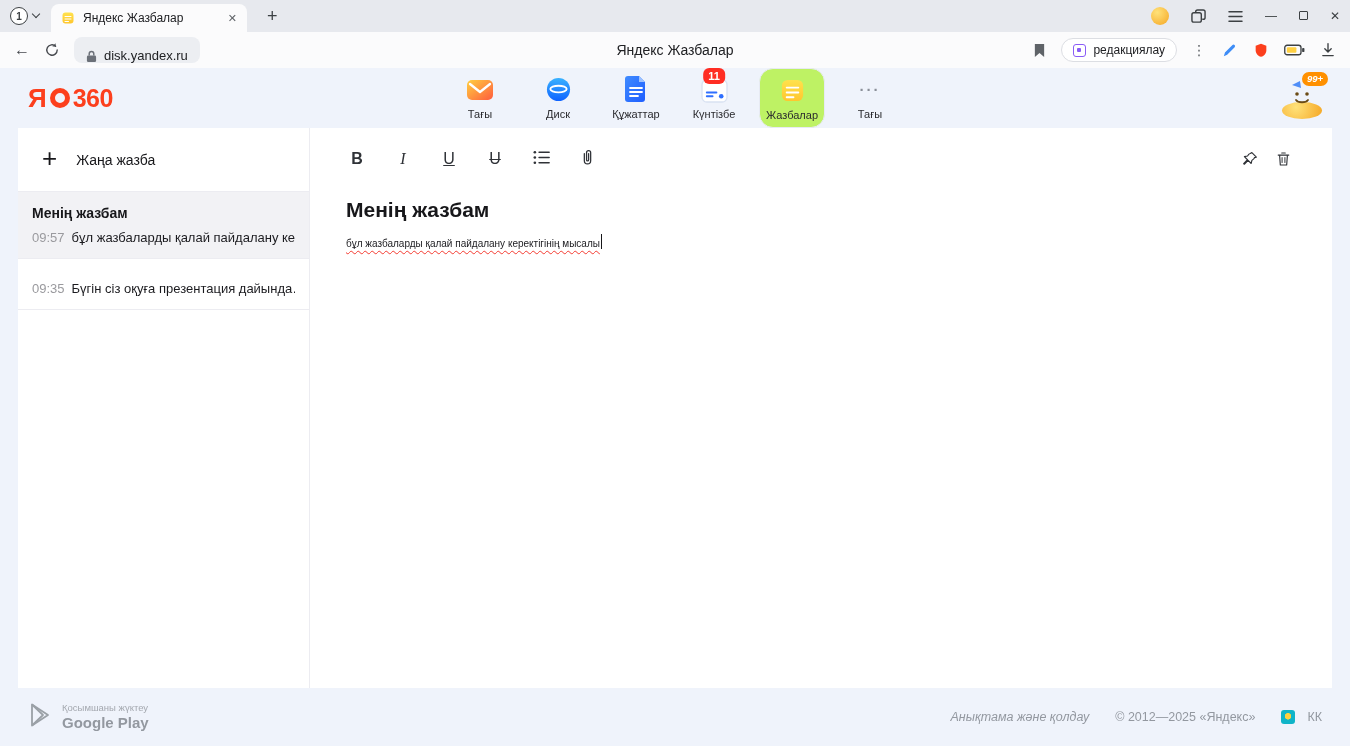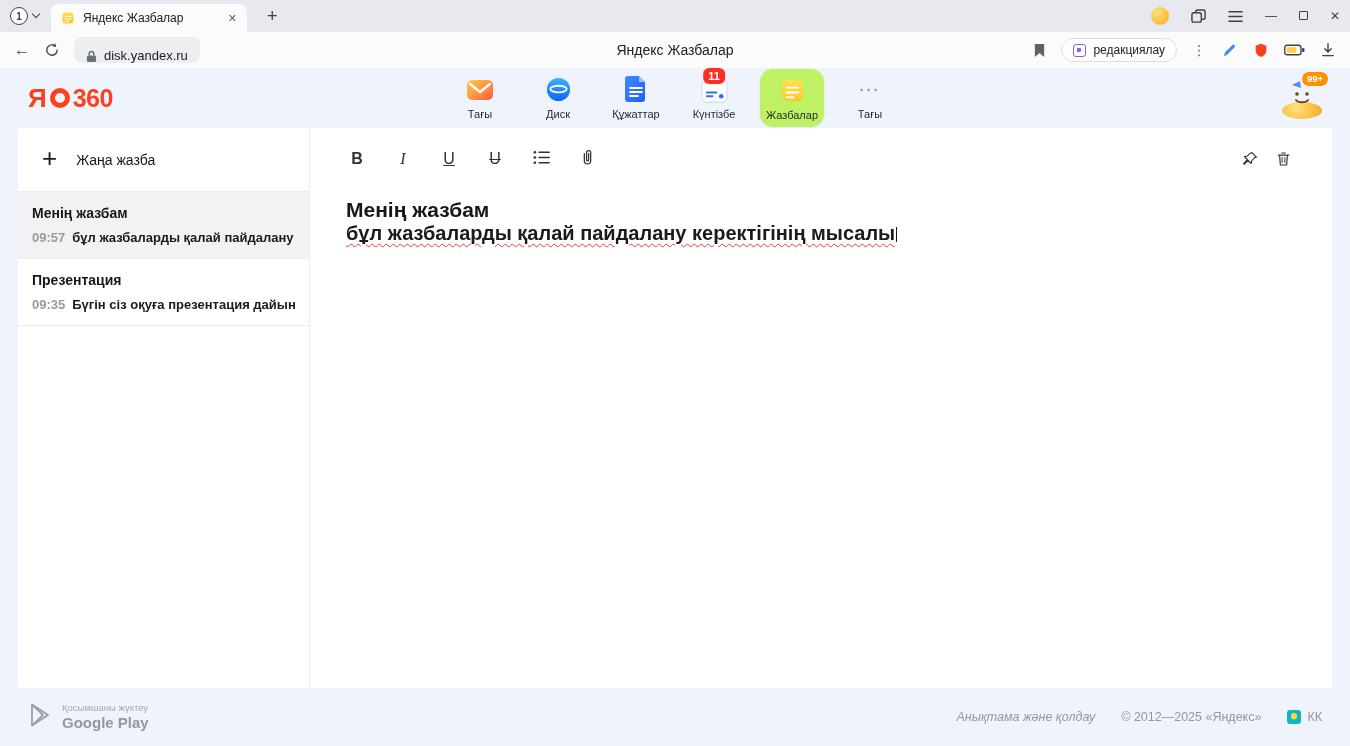--- a/index.html
+++ b/index.html
@@ -49,61 +49,61 @@
   .logo-ring { width:20px; height:20px; border:5.5px solid #fc3f1d; border-radius:50%; }
   .logo-360 { color:#fc3f1d; font-weight:700; font-size:25px; line-height:1; letter-spacing:-0.5px; }
   .services { position:absolute; left:50%; top:50%; transform:translate(-50%,-50%); display:flex; align-items:flex-start; gap:12px; }
   .service { width:66px; display:flex; flex-direction:column; align-items:center; gap:5px;
     padding:7px 0 6px; border-radius:14px; font-size:11px; color:#2a2a2e; cursor:pointer; position:relative; }
   .service.active { background:#bef264; border:1px solid #e7eaf3; }
   .svc-icon { width:28px; height:28px; position:relative; display:flex; align-items:flex-end; justify-content:center; }
   .cal-badge { position:absolute; top:-7px; left:50%; transform:translateX(-50%); background:#ff2d23; color:#fff;
     font-size:11px; font-weight:700; padding:2px 5px; border-radius:6px; line-height:1.1; z-index:2; }
   .more-dots { height:28px; display:flex; align-items:center; color:#8a8f98; font-size:15px; font-weight:700; letter-spacing:2px; }
-  .avatar-wrap { margin-left:auto; position:relative; cursor:pointer; }
+  .avatar-wrap { margin-left:auto; position:relative; cursor:pointer;font-style:italic; }
   .avatar { width:40px; height:40px; border-radius:50%; background:radial-gradient(circle at 35% 30%, #ffe27a, #f5a623); position:relative; overflow:hidden; }
   .avatar-badge { position:absolute; top:-6px; right:-8px; background:#ff9000; color:#fff; font-size:9.5px; font-weight:700;
     padding:2px 5px; border-radius:9px; border:2px solid #eff3fb; line-height:1; }
   .mini-avatar { width:18px; height:18px; border-radius:50%; background:radial-gradient(circle at 35% 30%, #ffe27a, #f5a623); display:inline-block; }
 
   
   .main { flex:1; display:flex; margin:0 18px; background:#fff; min-height:0; }
   .sidebar { width:292px; border-right:1px solid #ececf1; display:flex; flex-direction:column; }
   .newnote { height:64px; display:flex; align-items:center; gap:19px; padding:0 14px 0 24px;
     border-bottom:1px solid #ececf1; font-size:14px; color:#17171a; cursor:pointer; }
   .plus-glyph { font-size:26px; font-weight:300; color:#17171a; line-height:1; margin-top:-3px; }
   .note-item { padding:13px 14px 13px 14px; border-bottom:1px solid #ececf1; cursor:pointer; }
   .note-item.selected { background:#f2f2f5; }
   .note-title { font-size:14px; font-weight:600; color:#17171a; }
-  .note-sub { margin-top:9px; font-size:13px; display:flex; gap:7px; white-space:nowrap; overflow:hidden;font-weight:bold; }
+  .note-sub { margin-top:9px; font-size:13px; display:flex; gap:7px; white-space:nowrap; overflow:hidden; }
   .note-time { color:#9a9a9e; flex:none; }
   .note-preview { color:#1b1b1f; overflow:hidden; }
 
   .editor { flex:1; padding:14px 40px 0 36px; display:flex; flex-direction:column; min-width:0; }
   .toolbar { display:flex; align-items:center; gap:24px; height:34px; }
   .tbtn { width:22px; text-align:center; font-size:16px; color:#2f3237; cursor:pointer; line-height:1; }
   .tbtn.bold { font-weight:700; }
   .tbtn.italic { font-style:italic; font-family:"Liberation Serif", serif; }
   .tbtn.underline { text-decoration:underline; }
   .tbtn.strike { text-decoration:line-through; }
   .toolbar-right { margin-left:auto; display:flex; align-items:center; gap:16px; }
   .editor-title { font-size:21px; font-weight:700; color:#17171a; margin-top:22px; cursor:text; }
-  .editor-body { font-size:20px; cursor:text;font-weight:bold; }
+  .editor-body { font-size:10px; margin-top:12px; cursor:text; }
   .misspell { text-decoration:underline wavy #f43b31; text-decoration-thickness:1px; text-underline-offset:3px; }
   .caret { display:inline-block; width:1px; height:15px; background:#17171a; vertical-align:-2px; margin-left:1px; }
 
   
   .footer { height:58px; display:flex; align-items:center; padding:0 28px; color:#9398a0; }
   .gp { display:flex; align-items:flex-start; gap:10px; cursor:pointer; }
   .gp-text { display:flex; flex-direction:column; line-height:1.2; }
   .gp-small { font-size:9.5px; color:#a4a8af; }
   .gp-big { font-size:15px; font-weight:700; color:#9398a0; }
   .footer-right { margin-left:auto; display:flex; align-items:center; gap:26px; font-size:12.5px; }
   .footer-link { color:#9398a0; cursor:pointer;font-style:italic; }
-  .lang { display:flex; align-items:center; gap:6px; cursor:pointer; }
+  .lang { display:flex; align-items:center; gap:12px; cursor:pointer; }
   .lang-flag { width:14px; height:14px; border-radius:3px; background:radial-gradient(circle at 50% 45%, #ffd23f 0 3px, #10b4c8 3.5px); display:inline-block; }
 </style>
 </head>
 <body>
 
 <div class="tabstrip">
   <div class="tabcount">
     <span class="circle">1</span>
     <span class="chev"></span>
   </div>
@@ -307,21 +307,20 @@
         <span>Жаңа жазба</span>
       </div>
       <div class="note-item selected">
         <div class="note-title">Менің жазбам</div>
         <div class="note-sub">
           <span class="note-time">09:57</span>
           <span class="note-preview">бұл жазбаларды қалай пайдалану ке…</span>
         </div>
       </div>
       <div class="note-item">
-        <div class="note-title">Презентация</div>
         <div class="note-sub">
           <span class="note-time">09:35</span>
           <span class="note-preview">Бүгін сіз оқуға презентация дайында…</span>
         </div>
       </div>
     </aside>
 
     <section class="editor">
       <div class="toolbar">
         <span class="tbtn bold">B</span>

